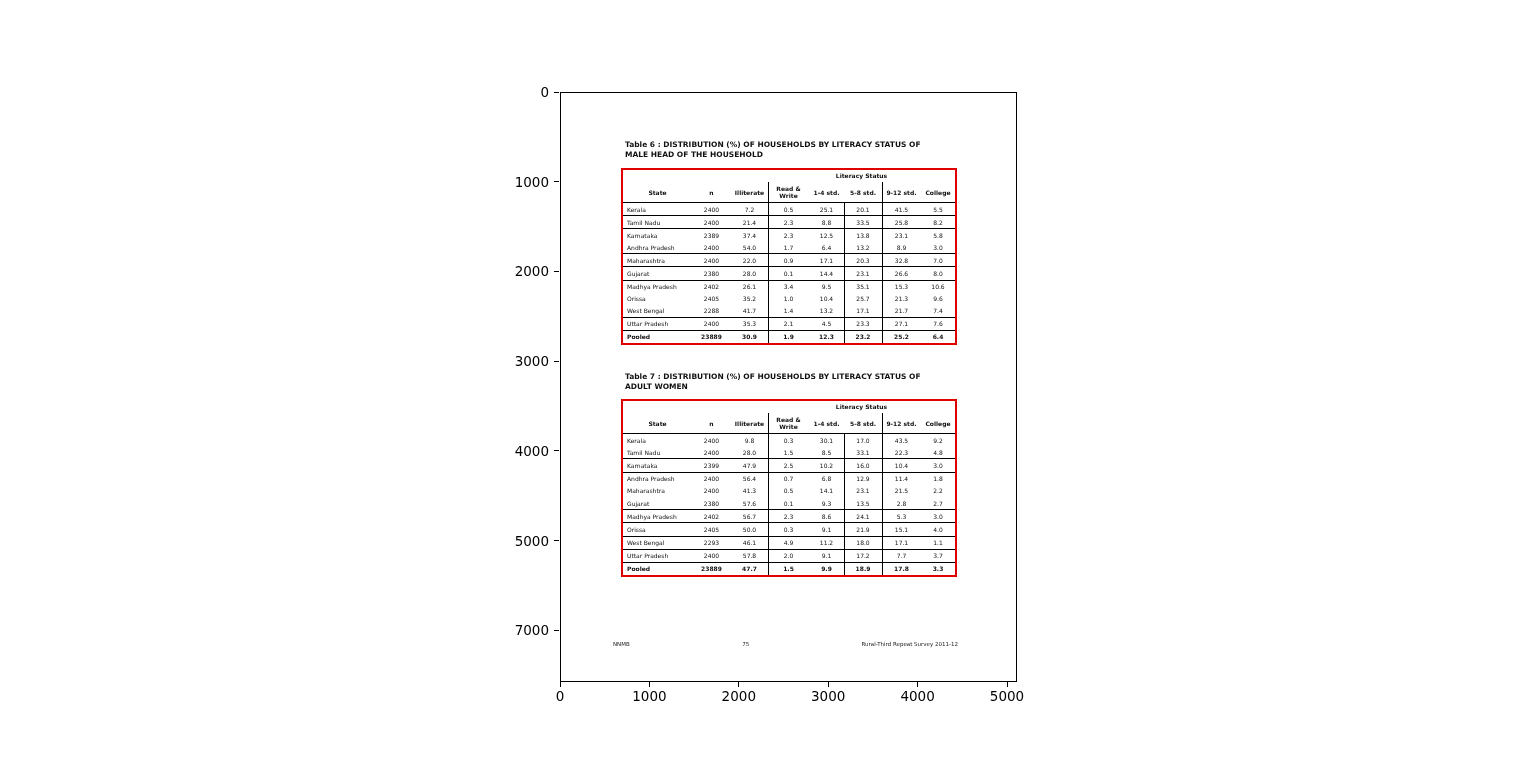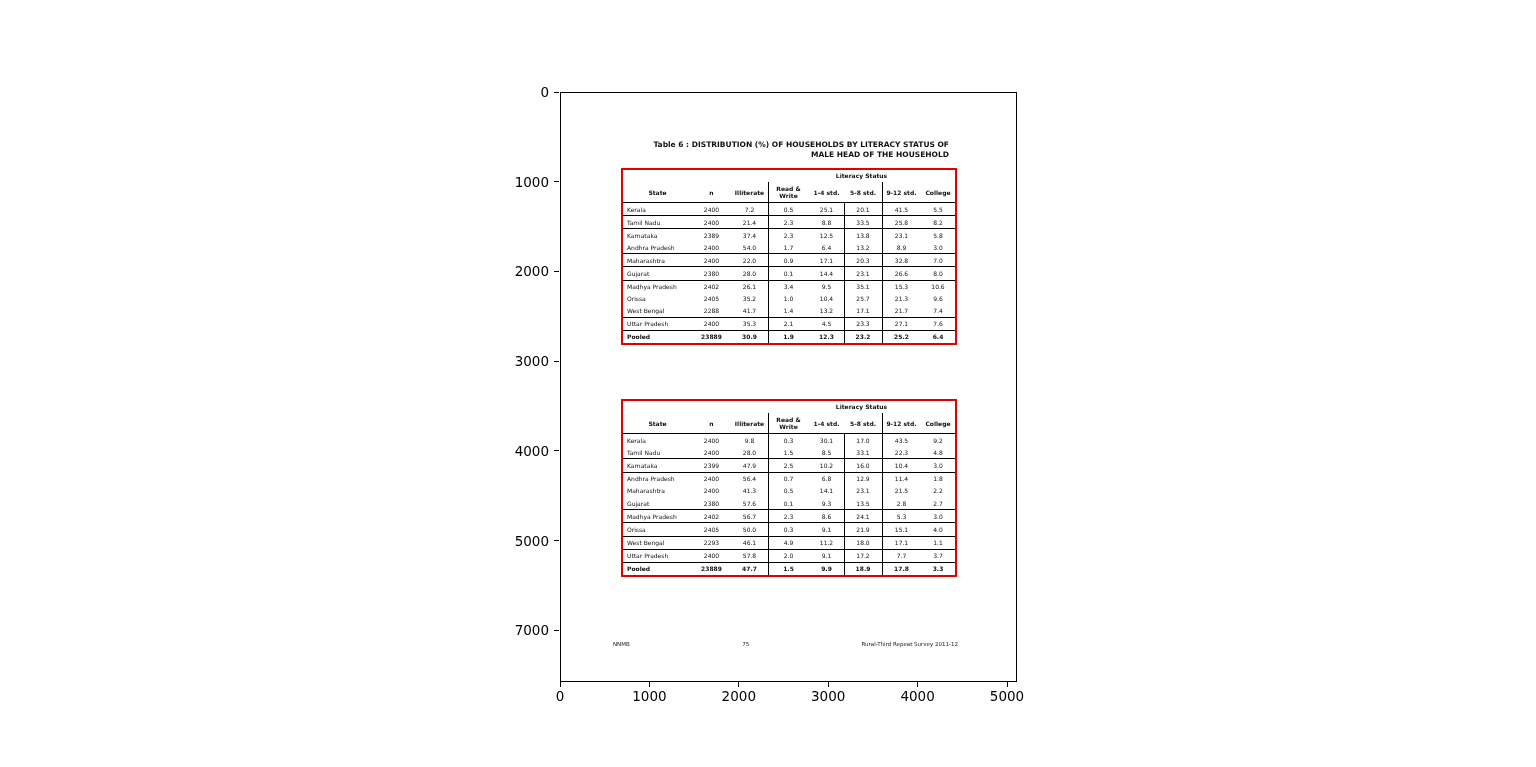--- a/index.html
+++ b/index.html
@@ -12,21 +12,21 @@
     border:1px solid #000;box-sizing:border-box;background:#fff;
   }
   
   .ytick-mark{position:absolute;width:5px;height:1px;background:#000;}
   .xtick-mark{position:absolute;width:1px;height:5px;background:#000;}
   .ytick-label{position:absolute;width:46px;text-align:right;font-size:13.5px;line-height:14px;color:#000;}
   .xtick-label{position:absolute;width:60px;text-align:center;font-size:13.5px;line-height:14px;color:#000;}
   
   .page-content{position:absolute;left:0;top:0;right:0;bottom:0;filter:blur(0.2px);}
   .tbl-title{
-    position:absolute;left:52px;width:336px;text-align:right;
+    position:absolute;left:64px;width:336px;text-align:left;
     font-size:7.5px;line-height:9.5px;font-weight:bold;color:#111;
   }
   .t6-title{top:47px;}
   .t7-title{top:279px;}
   .tbl-box{
     position:absolute;left:60px;width:336px;border:2px solid #e00000;
     box-sizing:border-box;background:#fff;
   }
   .t6-box{top:75px;height:177px;}
   .t7-box{top:306px;height:178px;}
@@ -197,20 +197,24 @@
               <div class="cell" style="width: 37px;">30.9</div>
               <div class="cell" style="width: 41px;">1.9</div>
               <div class="cell" style="width: 35px;">12.3</div>
               <div class="cell" style="width: 38px;">23.2</div>
               <div class="cell" style="width: 39px;">25.2</div>
               <div class="cell" style="width: 34px;">6.4</div>
             </div>
           </div>
         </div>
 
+      <div class="tbl-title t7-title">
+        <div>Table 7 : DISTRIBUTION (%) OF HOUSEHOLDS BY LITERACY STATUS OF</div>
+        <div>ADULT WOMEN</div>
+      </div>
       <div class="tbl-box t7-box">
           <div class="lit-status">Literacy Status</div>
           <div class="col-headers">
             <div class="cell" style="width: 69px;">State</div>
             <div class="cell" style="width: 39px;">n</div>
             <div class="cell" style="width: 37px;">Illiterate</div>
             <div class="cell" style="width: 41px;">Read &amp; Write</div>
             <div class="cell" style="width: 35px;">1-4 std.</div>
             <div class="cell" style="width: 38px;">5-8 std.</div>
             <div class="cell" style="width: 39px;">9-12 std.</div>

